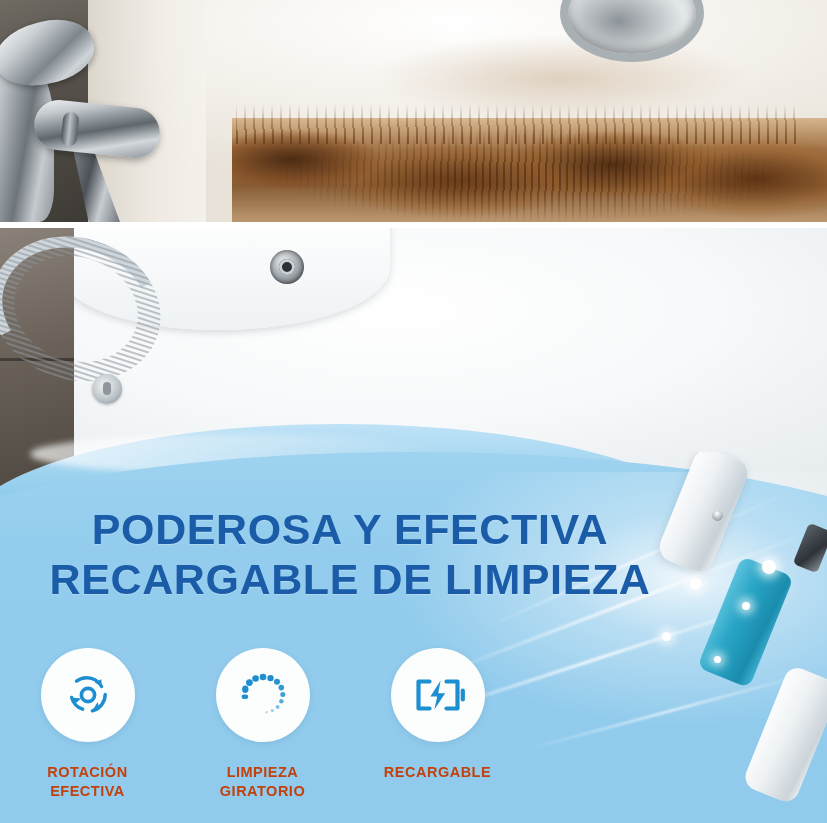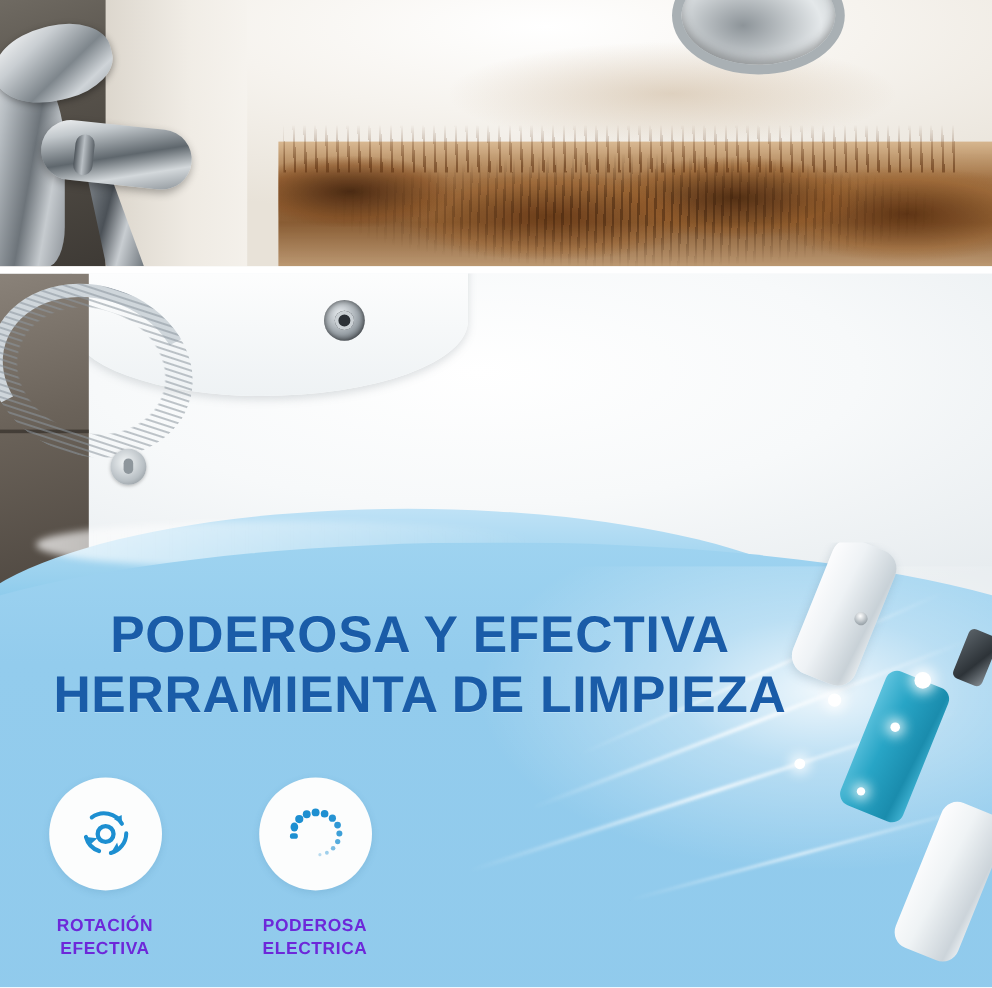--- a/index.html
+++ b/index.html
@@ -284,21 +284,21 @@
   }
   .ficon{
     width:94px;height:94px;border-radius:50%;
     background:#fcfdfd;
     display:flex;align-items:center;justify-content:center;
     box-shadow:0 2px 6px rgba(60,120,160,.18);
   }
   .flabel{
     margin-top:21px;
     text-align:center;
-    color:#6d28d9;
+    color:#c2410c;
     font-size:14.5px;
     font-weight:bold;
     letter-spacing:.5px;
     line-height:1.32;
   }
   .flabel span{display:block;}
 </style>
 </head>
 <body>
 
@@ -357,21 +357,21 @@
     <div class="handle-lower"></div>
 
     <div class="flare-dot fd3"></div>
     <div class="flare-dot fd1"></div>
     <div class="flare-dot fd2"></div>
     <div class="flare-dot fd4"></div>
     <div class="flare-dot fd5"></div>
 
     <div class="headline">
       <span class="l1">PODEROSA Y EFECTIVA</span>
-      <span class="l2">HERRAMIENTA DE LIMPIEZA</span>
+      <span class="l2">RECARGABLE DE LIMPIEZA</span>
     </div>
 
     <div class="features">
 
       <div class="feature">
         <div class="ficon">
           <svg width="56" height="56" viewBox="0 0 56 56" aria-hidden="true">
             <g fill="none" stroke="#1d8fd1" stroke-width="3.4" stroke-linecap="round">
               <path d="M16.5 14.2 A17 17 0 0 1 41.6 19.5"></path>
               <path d="M45.2 27.5 A17 17 0 0 1 32.4 43.8"></path>
@@ -403,22 +403,38 @@
               <ellipse cx="38.4" cy="44.6" rx="1.6" ry="1.6" opacity=".42"></ellipse>
               <ellipse cx="32.6" cy="46.2" rx="1.3" ry="1.3" opacity=".3"></ellipse>
               <ellipse cx="21.6" cy="12.5" rx="3.3" ry="3.3"></ellipse>
               <ellipse cx="15.4" cy="16.6" rx="3.4" ry="3.4"></ellipse>
               <ellipse cx="11.3" cy="23.2" rx="3.2" ry="3.8"></ellipse>
               <rect x="7.6" y="28.4" width="6.6" height="4.6" rx="2.2"></rect>
             </g>
           </svg>
         </div>
         <div class="flabel">
-          <span>PODEROSA</span>
-          <span>ELECTRICA</span>
+          <span>LIMPIEZA</span>
+          <span>GIRATORIO</span>
         </div>
       </div>
 
+      <div class="feature">
+        <div class="ficon">
+          <svg width="58" height="48" viewBox="0 0 58 48" aria-hidden="true">
+            <g fill="none" stroke="#1d8fd1" stroke-width="4.2" stroke-linecap="round" stroke-linejoin="round">
+              <path d="M20.5 10.5 H9.5 V37.5 H20.5"></path>
+              <path d="M37.5 10.5 H48.5 V37.5 H37.5"></path>
+              <path d="M53.8 19.5 V28.5"></path>
+            </g>
+            <path d="M31.6 9.5 L21.4 25.4 H28.2 L25.4 38.6 L36.2 22.2 H29.2 Z" fill="#1d8fd1"></path>
+          </svg>
+        </div>
+        <div class="flabel">
+          <span>RECARGABLE</span>
+          <span></span>
+        </div>
+      </div>
 
 
     </div>
   </div>
 </div>
 
 </body></html>

